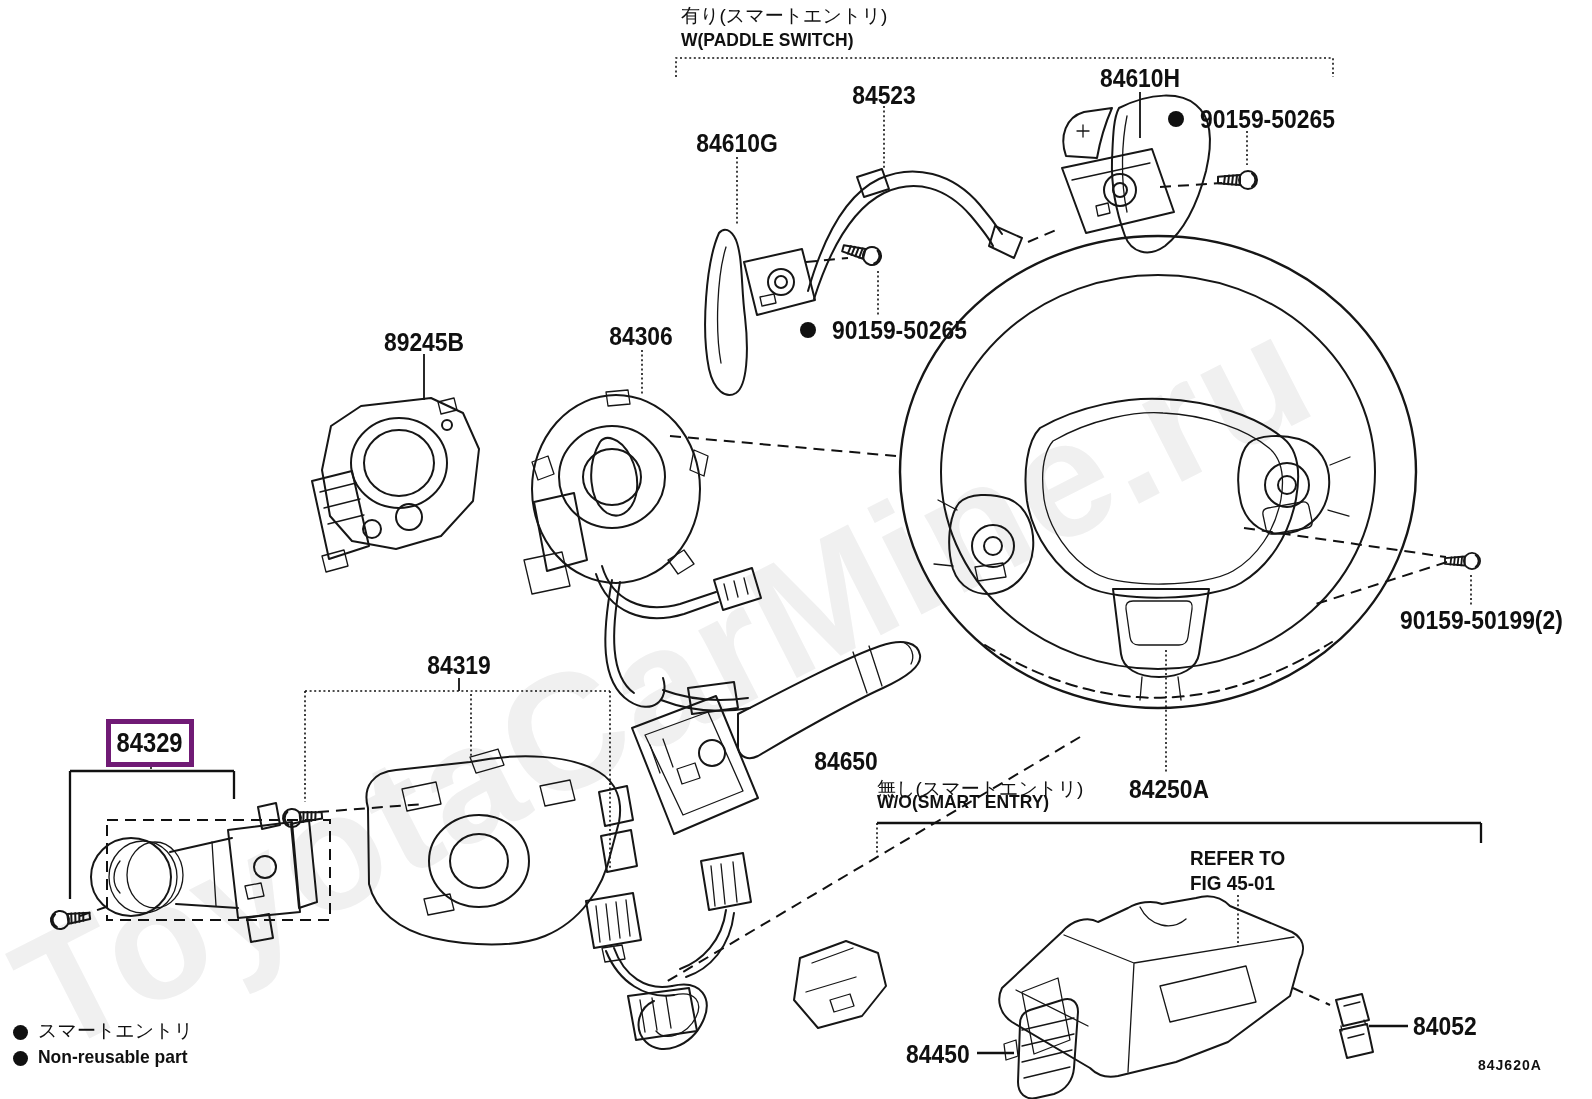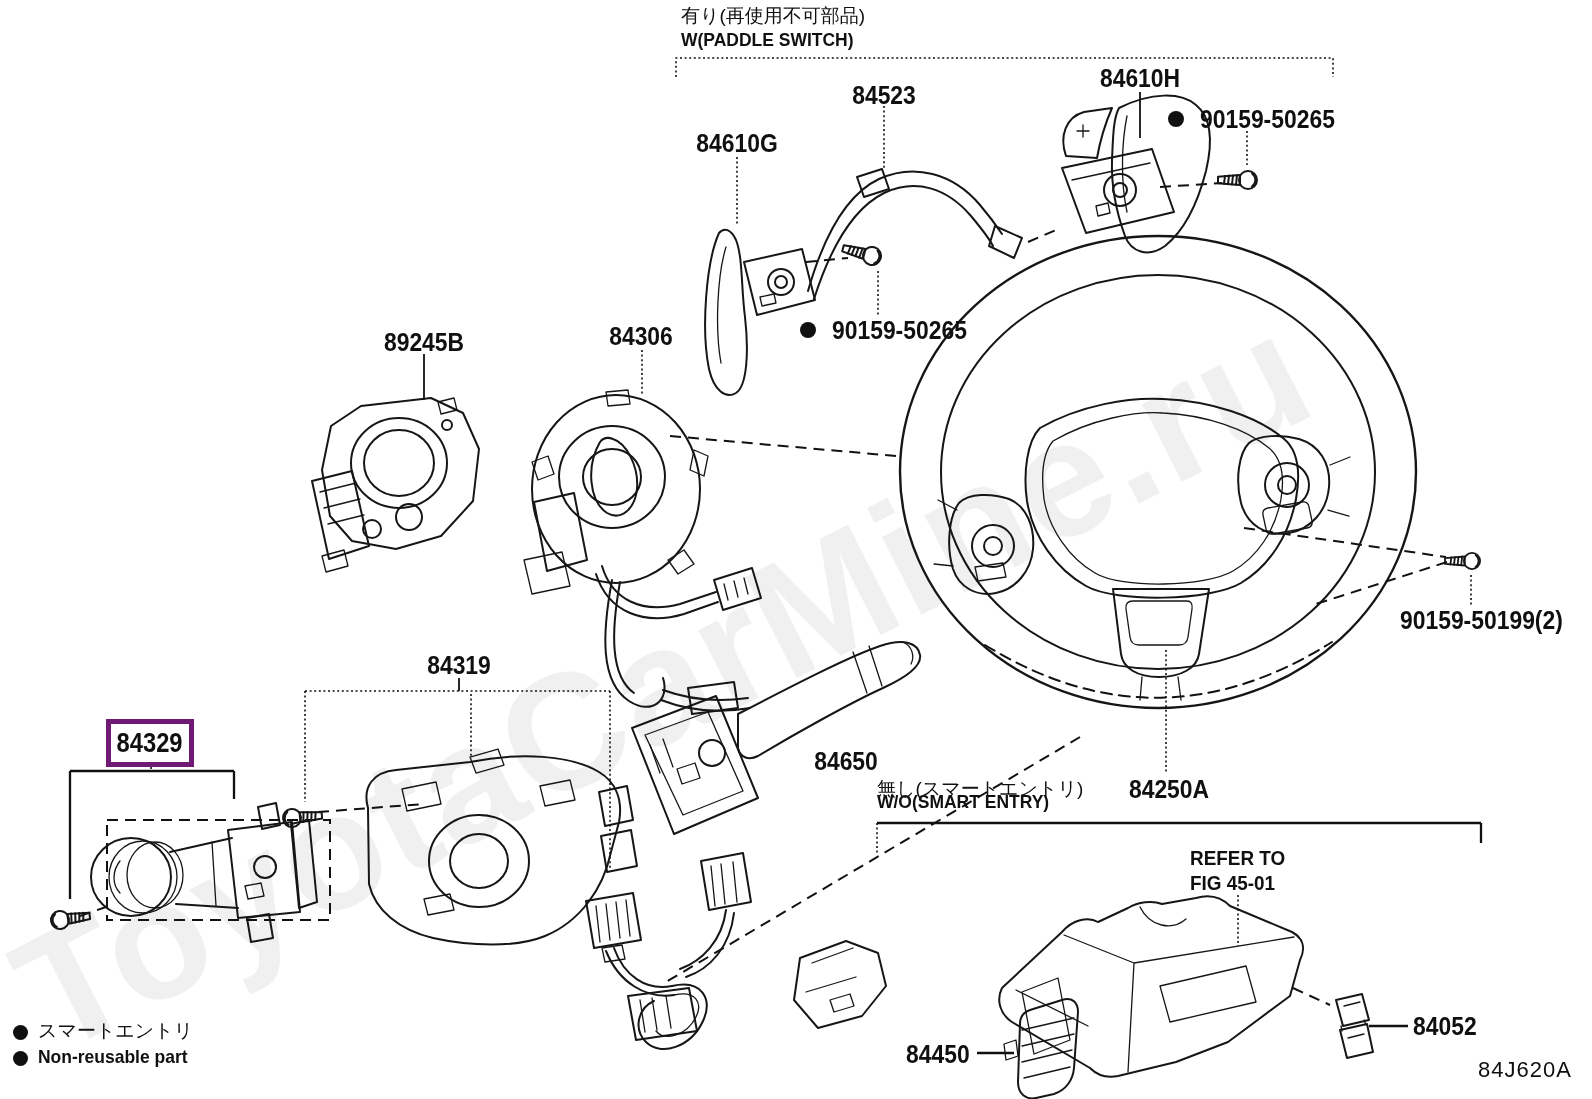--- a/index.html
+++ b/index.html
@@ -21,21 +21,21 @@
   .lbl{position:absolute;z-index:2;white-space:nowrap;}
   .pn{font-size:26px;font-weight:700;line-height:1;}
   .c{transform:translateX(-50%) scaleX(.88);}
   .l{transform:scaleX(.88);transform-origin:left center;}
   .pn-row{display:flex;align-items:center;gap:16px;}
   .dot{width:16px;height:16px;border-radius:50%;background:#101010;flex:0 0 auto;}
   .dot-s{width:15px;height:15px;border-radius:50%;background:#101010;position:absolute;z-index:2;}
   .note-jp{font-size:19px;font-weight:400;line-height:1.1;}
   .note-en{font-size:19px;font-weight:700;line-height:1.1;transform:scaleX(.92);transform-origin:left center;}
   .ref{font-size:21px;font-weight:700;line-height:25px;transform:scaleX(.9);transform-origin:left top;}
-  .code{font-size:22px;font-weight:400;letter-spacing:1px;}
+  .code{font-size:14px;font-weight:700;letter-spacing:1px;}
   .hlbox{position:absolute;left:106px;top:719px;width:78px;height:38px;background:#fff;
          display:flex;align-items:center;justify-content:center;z-index:2;}
   .hlbox span{font-size:27px;font-weight:700;transform:scaleX(.88);}
 </style>
 </head>
 <body>
 
 <div id="stage">
 
   <div class="watermark">ToyotaCarMine.ru</div>
@@ -236,21 +236,21 @@
       <path d="M170,852 L232,838 M176,904 L238,908"></path>
       <path class="pt2" d="M212,842 L216,906"></path>
       <path d="M228,830 L292,822 L300,912 L238,918 Z"></path>
       <circle cx="265" cy="867" r="11"></circle>
       <path class="pt2" d="M245,886 l16,-3 l3,13 l-16,3 z"></path>
       <path d="M258,807 L276,803 L280,825 L262,829 Z M247,918 L269,914 L273,938 L251,942 Z"></path>
       <path d="M291,824 L309,820 L317,902 L299,908 Z"></path>
     </g>
   </svg>
 
-  <div class="lbl note-jp" style="left:681px;top:6px;">有り(再使用不可部品)</div>
+  <div class="lbl note-jp" style="left:681px;top:6px;">有り(スマートエントリ)</div>
   <div class="lbl note-en" style="left:681px;top:30px;">W(PADDLE SWITCH)</div>
 
   <div class="lbl pn c" style="left:884px;top:82px;">84523</div>
   <div class="lbl pn c" style="left:737px;top:130px;">84610G</div>
   <div class="lbl pn c" style="left:1140px;top:65px;">84610H</div>
 
   <div class="lbl pn-row" style="left:1168px;top:106px;">
     <span class="dot"></span>
     <span class="pn l">90159-50265</span>
   </div>

